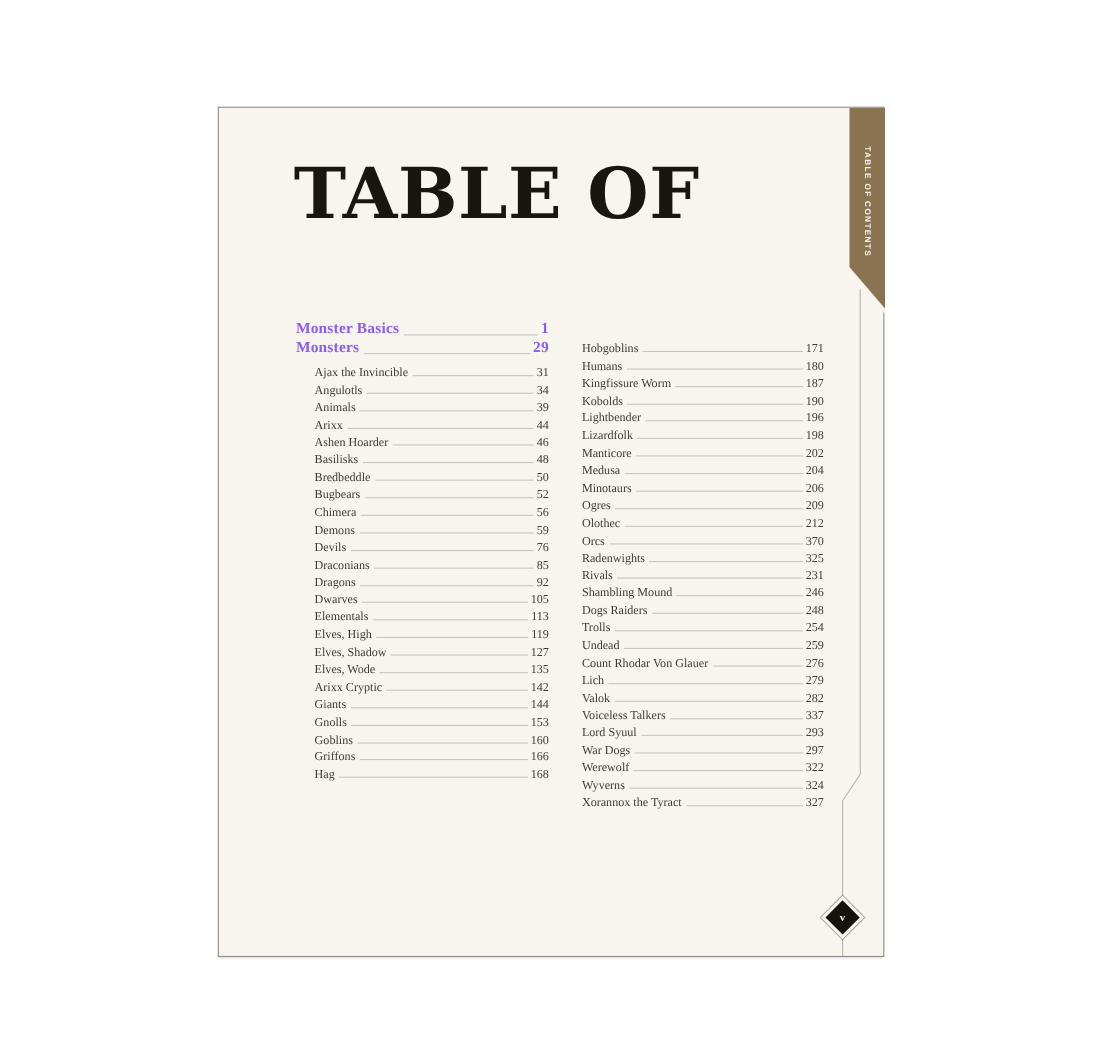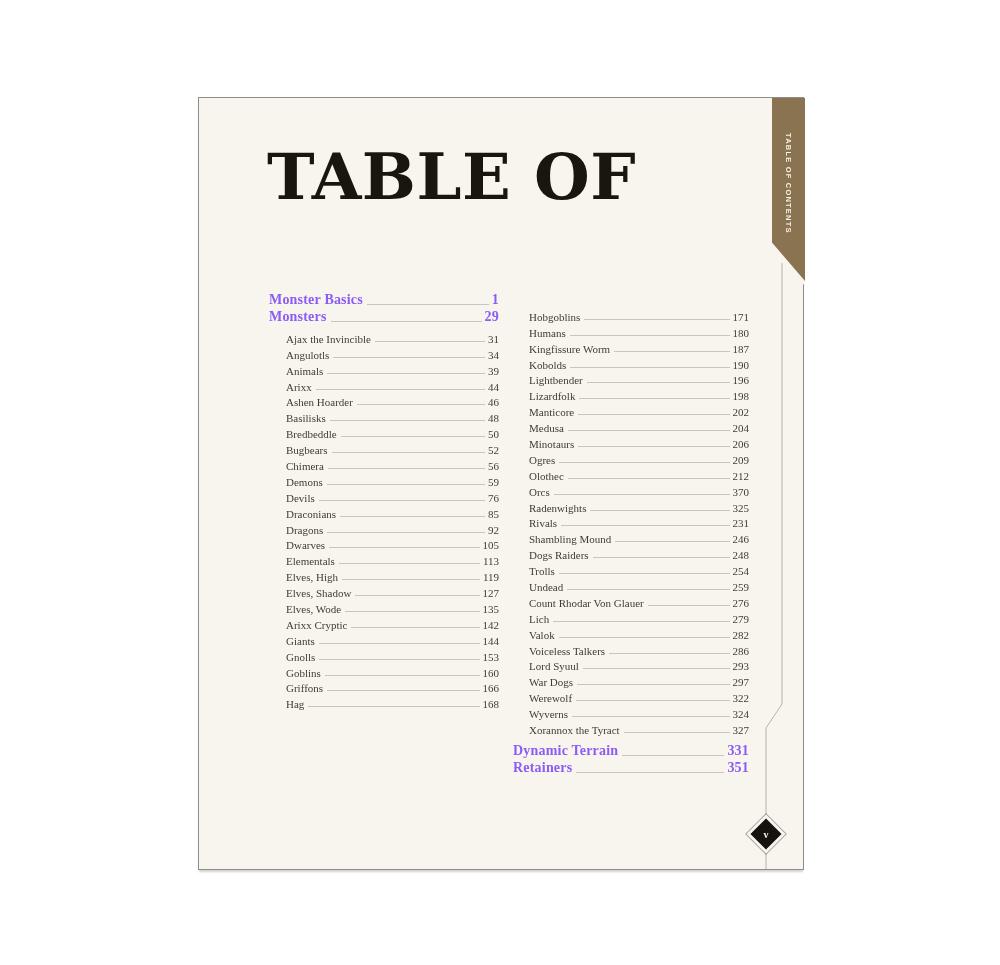--- a/index.html
+++ b/index.html
@@ -307,21 +307,21 @@
           <span class="num">279</span>
         </div>
           <div class="row sub">
           <span class="lbl">Valok</span>
           <span class="leader"></span>
           <span class="num">282</span>
         </div>
           <div class="row sub">
           <span class="lbl">Voiceless Talkers</span>
           <span class="leader"></span>
-          <span class="num">286</span>
+          <span class="num">337</span>
         </div>
           <div class="row sub">
           <span class="lbl">Lord Syuul</span>
           <span class="leader"></span>
           <span class="num">293</span>
         </div>
           <div class="row sub">
           <span class="lbl">War Dogs</span>
           <span class="leader"></span>
           <span class="num">297</span>
@@ -333,33 +333,20 @@
         </div>
           <div class="row sub">
           <span class="lbl">Wyverns</span>
           <span class="leader"></span>
           <span class="num">324</span>
         </div>
           <div class="row sub">
           <span class="lbl">Xorannox the Tyract</span>
           <span class="leader"></span>
           <span class="num">327</span>
-        </div>
-        </div>
-      <div class="sections">
-
-      <div class="row section">
-          <span class="lbl">Dynamic Terrain</span>
-          <span class="leader"></span>
-          <span class="num">331</span>
-        </div>
-          <div class="row section">
-          <span class="lbl">Retainers</span>
-          <span class="leader"></span>
-          <span class="num">351</span>
         </div>
         </div>
     </div>
 
     <div class="diamond">
       <span class="pn">v</span>
     </div>
 
   </div>
 </div>

